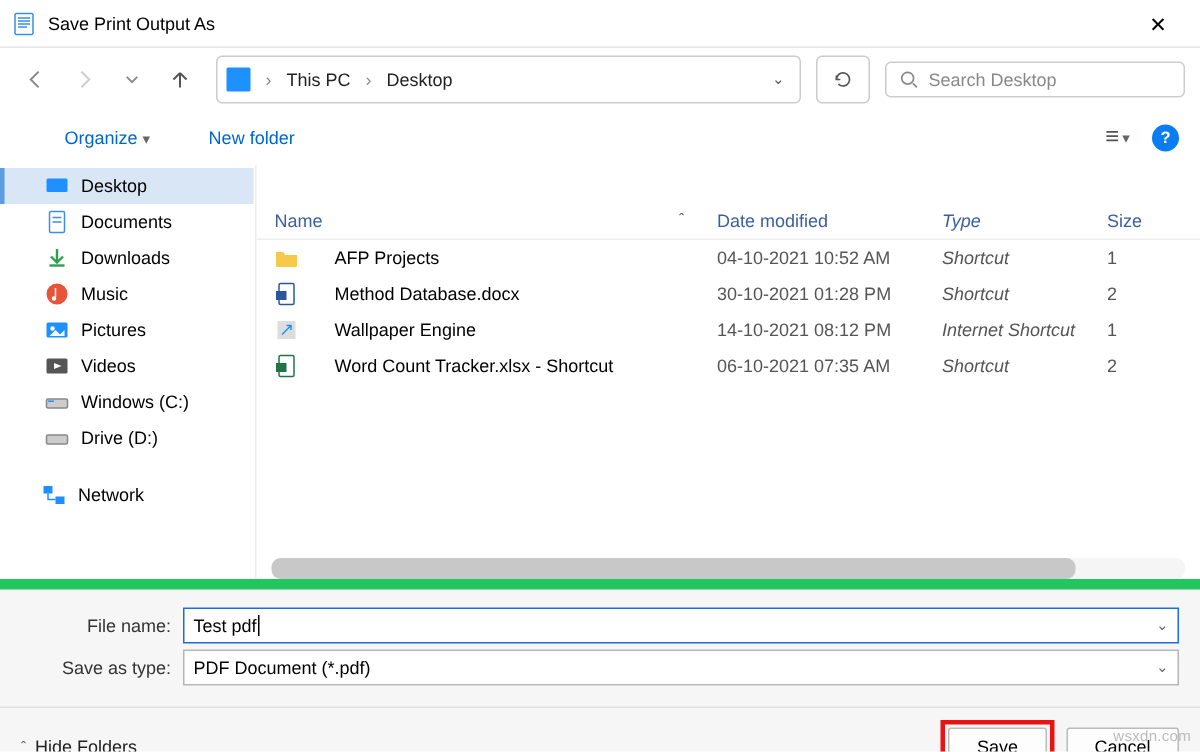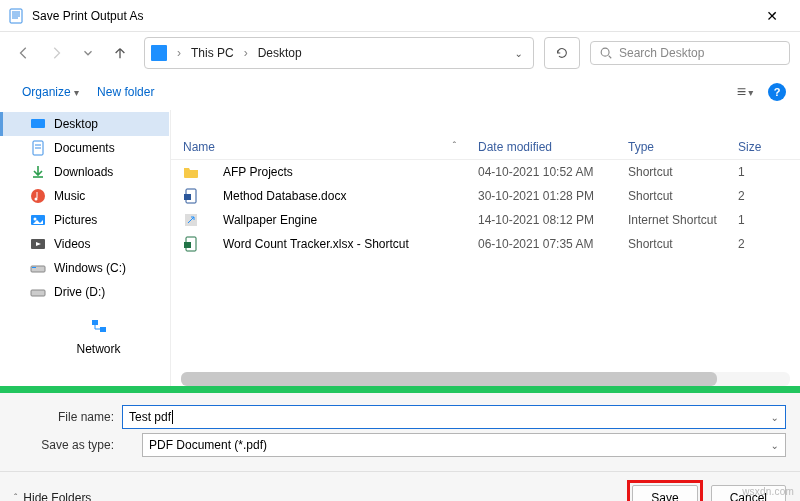--- a/index.html
+++ b/index.html
@@ -13,49 +13,49 @@
   .nav-btn svg { width:14px; height:14px; }
   .addr { flex:1; height:32px; border:1px solid #ccc; border-radius:4px; display:flex; align-items:center; padding:0 6px; margin:0 6px; gap:6px;}
   .addr .pcicon { width:16px; height:16px; background:#1e90ff; display:inline-block; border-radius:1px;}
   .addr .crumb { color:#222; }
   .addr .sep { color:#888; margin:0 4px;}
   .addr .spacer { flex:1; }
   .addr .mini { color:#555; padding:0 4px;}
   .refresh-btn { width:36px; height:32px; border:1px solid #ccc; border-radius:4px; display:flex; align-items:center; justify-content:center; margin-right:6px;}
   .search { width:200px; height:24px; border:1px solid #ccc; border-radius:4px; display:flex; align-items:center; padding:0 8px; color:#888; gap:6px;}
   .toolbar { height:36px; display:flex; align-items:center; padding:0 14px; gap:2px; }
-  .tool-link { color:#0066cc; padding:4px 8px; border-radius:3px;}
+  .tool-link { color:#0066cc; padding:4px 8px; border-radius:3px;margin-left:21px;}
   .tool-spacer { flex:1; }
   .tool-icon { width:30px; height:28px; display:flex; align-items:center; justify-content:center; color:#555;}
   .help { width:18px; height:18px; border-radius:50%; background:#0a7ef0; color:#fff; font-size:11px; font-weight:bold; display:flex; align-items:center; justify-content:center; margin-left:6px;}
   .body { display:flex; height:276px; }
   .tree { width:170px; border-right:1px solid transparent; padding-top:2px;}
   .tree-item { height:24px; display:flex; align-items:center; padding-left:30px; gap:8px; position:relative;}
   .tree-item.selected { background:#d8e6f6;}
   .tree-item.selected::before { content:""; position:absolute; left:0; top:0; bottom:0; width:3px; background:#5a9de0;}
   .tree-item .ticon2 { width:16px; height:16px; display:flex; align-items:center; justify-content:center;}
-  .tree-item.network { margin-top:14px; padding-left:28px;flex-direction:column;}
+  .tree-item.network { margin-top:14px; padding-left:28px;}
   .filearea { flex:1; display:flex; flex-direction:column; border-left:1px solid #eee;}
   .fheader { display:flex; height:26px; border-bottom:1px solid #eee; color:#3a5fa0;margin-top:24px; }
   .fheader .col { display:flex; align-items:center; padding-left:12px; font-size:12px;}
   .col-name { width:295px; }
   .col-date { width:150px; }
-  .col-type { width:110px; }
+  .col-type { width:110px;font-style:italic; }
   .col-size { flex:1; }
   .frow { display:flex; height:24px; align-items:center;}
   .frow .col { padding-left:12px; font-size:12px; color:#000; display:flex; align-items:center; gap:24px;}
   .frow .col-date, .frow .col-type, .frow .col-size { color:#555;}
   .ficon { width:16px; height:16px; display:inline-flex; align-items:center; justify-content:center;}
   .scrolltrack { height:14px; background:#f5f5f5; margin:4px 10px 0 10px; border-radius:6px; position:relative;}
   .scrollthumb { position:absolute; left:0; top:0; height:14px; width:88%; background:#c8c8c8; border-radius:6px;}
   .bottom { border-top:7px solid #22c55e; background:#f6f6f6; padding:8px 14px 10px 14px;}
   .formrow { display:flex; align-items:center; margin:4px 0;}
   .formrow label { width:108px; text-align:right; padding-right:8px; font-size:12px; color:#333;}
   .formrow .field { flex:1; height:24px; border:1px solid #1a6fd6; background:#fff; padding:0 6px; display:flex; align-items:center;}
-  .formrow.saveas .field { border-color:#b5b5b5;margin-left:20px;}
+  .formrow.saveas .field { border-color:#b5b5b5;}
   .footer { display:flex; align-items:center; padding:8px 14px; border-top:1px solid #e0e0e0; background:#f6f6f6;}
   .hide-folders { display:flex; align-items:center; gap:6px; color:#222;}
   .footer-spacer { flex:1;}
   .btn { border:1px solid #bbb; background:#fdfdfd; padding:0 18px; height:26px; margin-left:8px; display:flex; align-items:center; font-size:12px; border-radius:2px;}
   .save-highlight { border:3px solid #e81414; padding:2px; display:inline-flex;}
   .watermark { position:absolute; bottom:4px; right:6px; font-size:10px; color:#bbb; letter-spacing:.2px;}
   .chev { font-size:10px; color:#666;}
   svg { display:block; }
 </style>
 </head>

